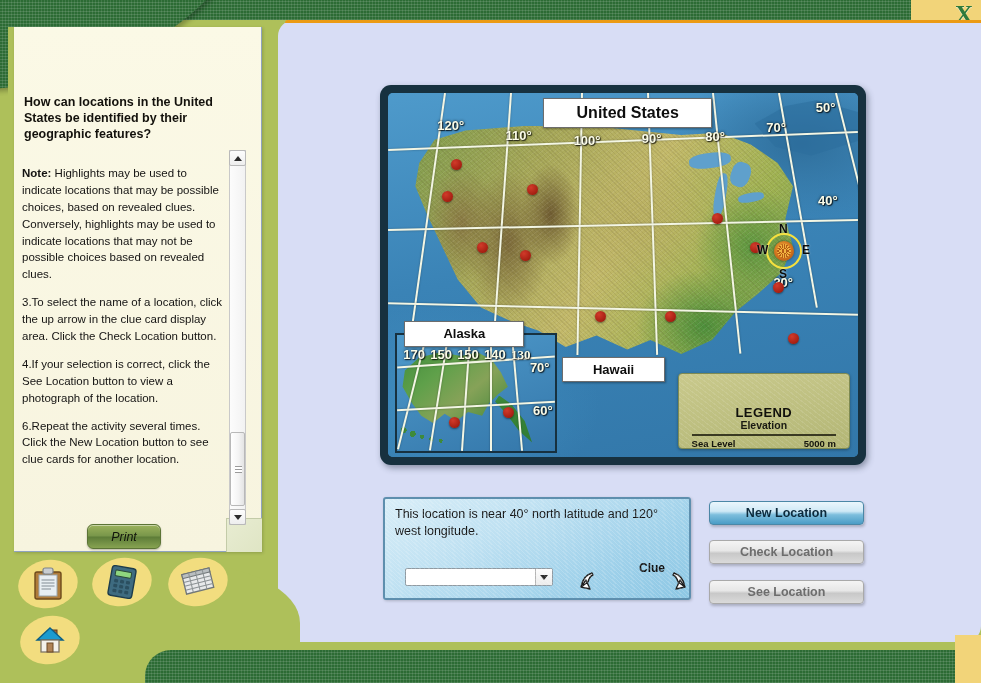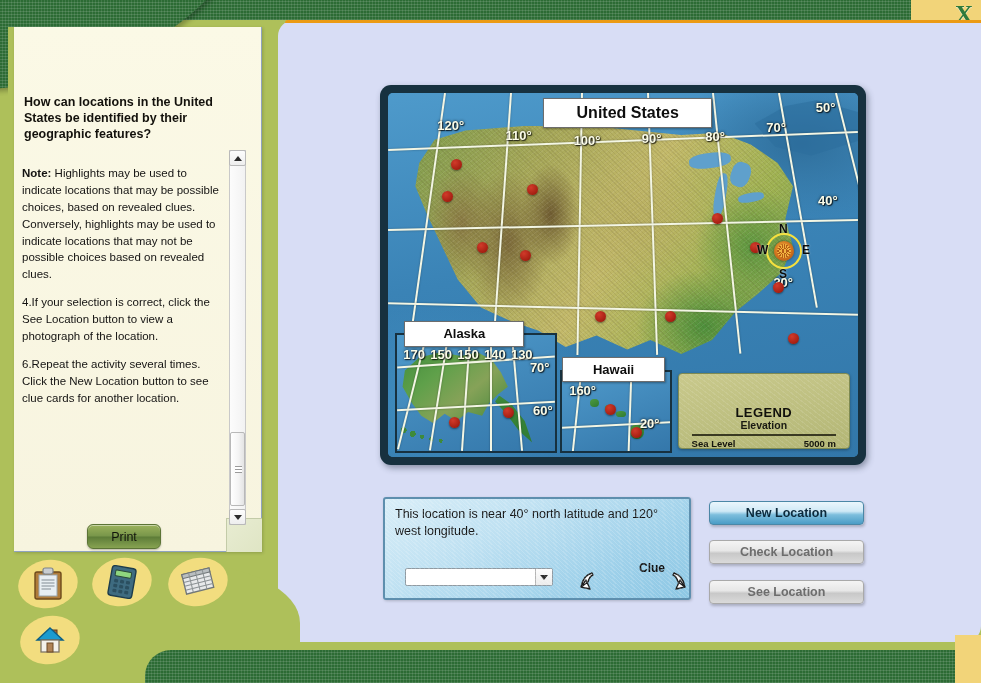--- a/index.html
+++ b/index.html
@@ -158,20 +158,21 @@
 
   #print-button {
     position: absolute; left: 87px; top: 524px;
     width: 74px; height: 25px;
     background: linear-gradient(180deg,#9cb25c 0%, #78964a 48%, #5d7c38 52%, #87a351 100%);
     border: 1px solid #5c7436; border-radius: 6px;
     color: #12150c; font-size: 12.5px;
     display: flex; align-items: center; justify-content: center;
     cursor: pointer;
     box-shadow: inset 0 1px 0 rgba(255,255,255,.45), 0 1px 2px rgba(0,0,0,.25);
+    font-style: italic;
   }
 
   
   .tool {
     position: absolute; width: 60px; height: 48px;
     cursor: pointer;
   }
   .tool .halo {
     position: absolute; inset: 0;
     background: #f2dd7f; border-radius: 50%;
@@ -457,20 +458,21 @@
   <div id="sidebar-tab-right"></div>
   <div id="sidebar">
     <div id="sidebar-fold"></div>
   </div>
 
   <div id="question">How can locations in the United States be identified by their geographic features?</div>
 
   <div id="instructions-wrap">
     <div id="instructions">
       <p><span class="lead">Note:</span><span> Highlights may be used to indicate locations that may be possible choices, based on revealed clues. Conversely, highlights may be used to indicate locations that may not be possible choices based on revealed clues.</span></p>
+      <p>3.To select the name of a location, click the up arrow in the clue card display area. Click the Check Location button.</p>
       <p>4.If your selection is correct, click the See Location button to view a photograph of the location.</p>
       <p>6.Repeat the activity several times. Click the New Location button to see clue cards for another location.</p>
     </div>
   </div>
 
   <div id="scroll-track"></div>
   <div id="scroll-up" class="scroll-btn">
     <span class="arw"></span>
   </div>
   <div id="scroll-down" class="scroll-btn">
@@ -602,40 +604,27 @@
         <div class="grid-line" style="width:2px;height:100%;left:26%;top:0;transform:rotate(9deg);"></div>
         <div class="grid-line" style="width:2px;height:100%;left:43%;top:0;transform:rotate(4deg);"></div>
         <div class="grid-line" style="width:2px;height:100%;left:59%;top:0;transform:rotate(0deg);"></div>
         <div class="grid-line" style="width:2px;height:100%;left:75%;top:0;transform:rotate(-5deg);"></div>
         <div class="grid-line" style="height:2px;width:100%;left:0;top:22%;transform:rotate(-4deg);"></div>
         <div class="grid-line" style="height:2px;width:100%;left:0;top:60%;transform:rotate(-3deg);"></div>
         <div class="lon-label" style="left:4%;  top:10%;"><span>170</span></div>
         <div class="lon-label" style="left:21%; top:10%;"><span>150</span></div>
         <div class="lon-label" style="left:38%; top:10%;"><span>150</span></div>
         <div class="lon-label" style="left:55%; top:10%;"><span>140</span></div>
-        <div class="lon-label" style="left:72%; top:10%;"><span>130</span></div>
+        <div class="lon-label" style="left:72%; top:10%;font-family:Liberation Serif, serif;"><span>130</span></div>
         <div class="lat-label" style="left:84%; top:21%;"><span>70</span>°</div>
         <div class="lat-label" style="left:86%; top:58%;"><span>60</span>°</div>
         <div class="dot" style="left:33%; top:70%;"></div>
         <div class="dot" style="left:67%; top:62%;"></div>
       </div>
 
-      <div class="inset" id="inset-hawaii">
-        <div class="hi-isle" style="left:26%; top:34%; width:8%;  height:11%;"></div>
-        <div class="hi-isle" style="left:40%; top:42%; width:7%;  height:9%;"></div>
-        <div class="hi-isle" style="left:50%; top:49%; width:9%;  height:8%;"></div>
-        <div class="hi-isle" style="left:63%; top:66%; width:13%; height:18%;"></div>
-        <div class="grid-line" style="width:2px;height:100%;left:13%;top:0;transform:rotate(6deg);"></div>
-        <div class="grid-line" style="width:2px;height:100%;left:62%;top:0;transform:rotate(2deg);"></div>
-        <div class="grid-line" style="height:2px;width:100%;left:0;top:66%;transform:rotate(-3deg);"></div>
-        <div class="lon-label" style="left:7%;  top:14%;"><span>160</span>°</div>
-        <div class="lat-label" style="left:72%; top:56%;"><span>20</span>°</div>
-        <div class="dot" style="left:40%; top:40%;"></div>
-        <div class="dot" style="left:64%; top:70%;"></div>
-      </div>
 
       <div class="map-label" id="label-us">United States</div>
       <div class="map-label" id="label-alaska">Alaska</div>
       <div class="map-label" id="label-hawaii">Hawaii</div>
 
       <div id="compass">
         <div class="ring"></div>
         <div class="star"></div>
         <span class="cdir c-n">N</span>
         <span class="cdir c-s">S</span>

